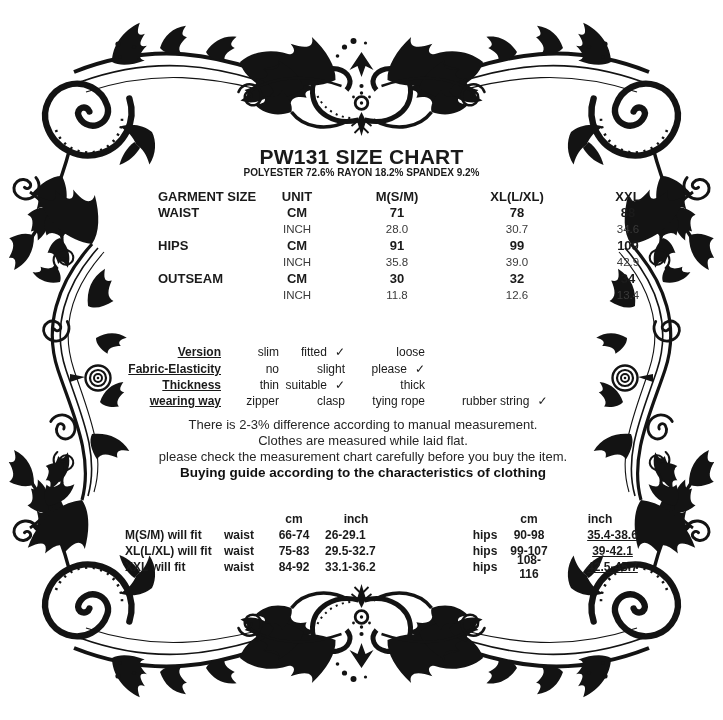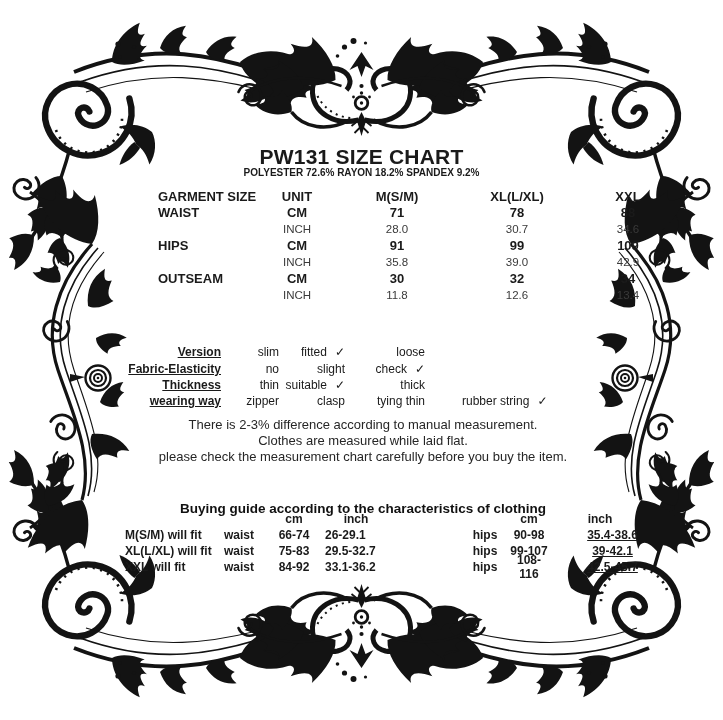--- a/index.html
+++ b/index.html
@@ -41,21 +41,21 @@
   .chars .opt { text-align:right; white-space:nowrap; }
   .chars .opt4 { text-align:left; padding-left:37px; white-space:nowrap; }
   .chars .check { margin-left:8px; }
 
   .notes {
     position:absolute; left:40px; top:417px; width:646px; text-align:center;
     font-size:13px; color:#262626; line-height:16px;
   }
   .buying-guide {
     position:absolute; left:40px; top:465px; width:646px; text-align:center;
-    font-size:13.5px; font-weight:bold; color:#111;margin-top:36px;
+    font-size:13.5px; font-weight:bold; color:#111;
   }
 
   
   .fit-table {
     position:absolute; left:125px; top:511px;
     display:grid; grid-template-columns:85px 58px 52px 72px 70px 46px 42px 100px;
     grid-auto-rows:16.1px; align-items:center;
     font-size:12px; font-weight:bold;
   }
   .fit-table .cell { text-align:center; }
@@ -216,33 +216,33 @@
 <div class="chars">
   <div class="label">Version</div>
   <div class="opt">slim</div>
   <div class="opt"><span>fitted</span><span class="check">✓</span></div>
   <div class="opt">loose</div>
   <div class="opt4"></div>
 
   <div class="label">Fabric-Elasticity</div>
   <div class="opt">no</div>
   <div class="opt">slight</div>
-  <div class="opt"><span>check</span><span class="check">✓</span></div>
+  <div class="opt"><span>please</span><span class="check">✓</span></div>
   <div class="opt4"></div>
 
   <div class="label">Thickness</div>
   <div class="opt">thin</div>
   <div class="opt"><span>suitable</span><span class="check">✓</span></div>
   <div class="opt">thick</div>
   <div class="opt4"></div>
 
   <div class="label">wearing way</div>
   <div class="opt">zipper</div>
   <div class="opt">clasp</div>
-  <div class="opt">tying thin</div>
+  <div class="opt">tying rope</div>
   <div class="opt4"><span>rubber string</span><span class="check">✓</span></div>
 </div>
 
 <div class="notes">
   <div>There is 2-3% difference according to manual measurement.</div>
   <div>Clothes are measured while laid flat.</div>
   <div>please check the measurement chart carefully before you buy the item.</div>
 </div>
 <div class="buying-guide">Buying guide according to the characteristics of clothing</div>
 

